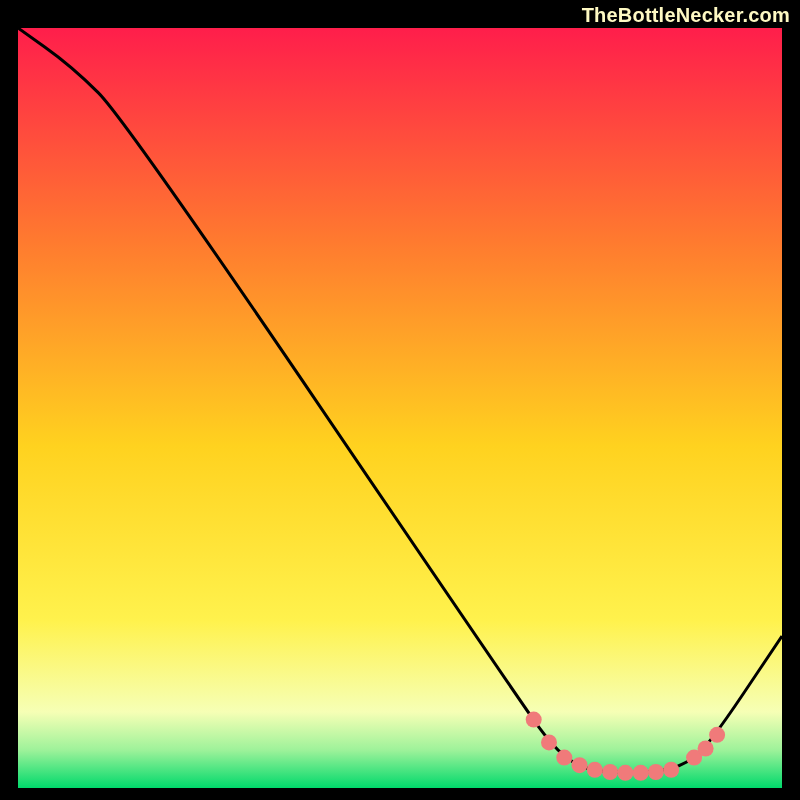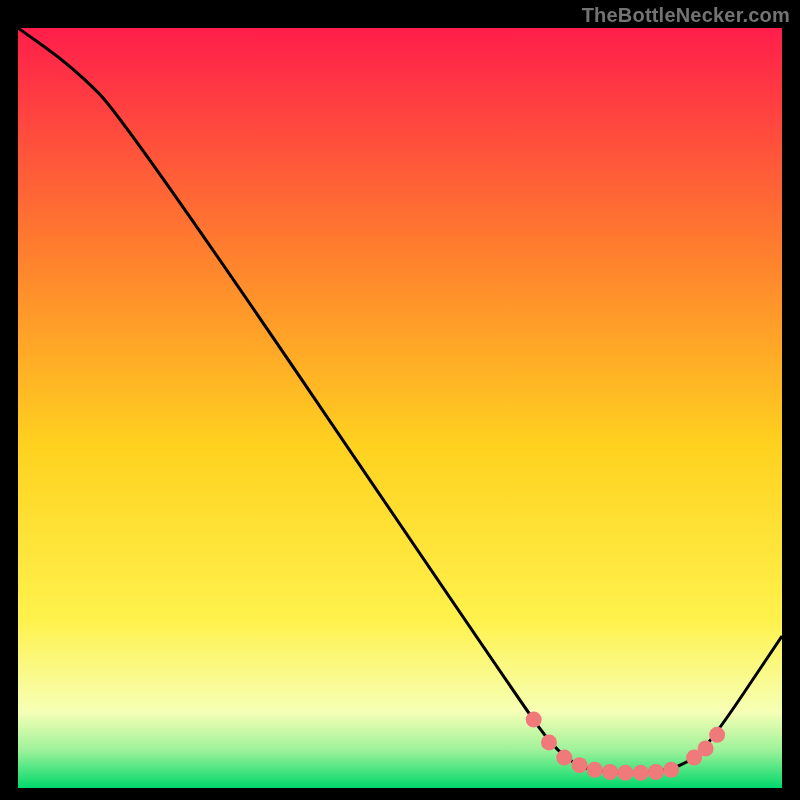--- a/index.html
+++ b/index.html
@@ -10,21 +10,21 @@
     height: 800px;
     background: #000;
   }
   .attribution {
     position: absolute;
     top: 4px;
     right: 10px;
     font-family: Arial, Helvetica, sans-serif;
     font-size: 20px;
     font-weight: bold;
-    color: #737373;
+    color: #fef9c3;
     letter-spacing: 0.2px;
   }
   .plot {
     position: absolute;
     left: 18px;
     top: 28px;
     width: 764px;
     height: 760px;
   }
   .plot svg { display: block; }

